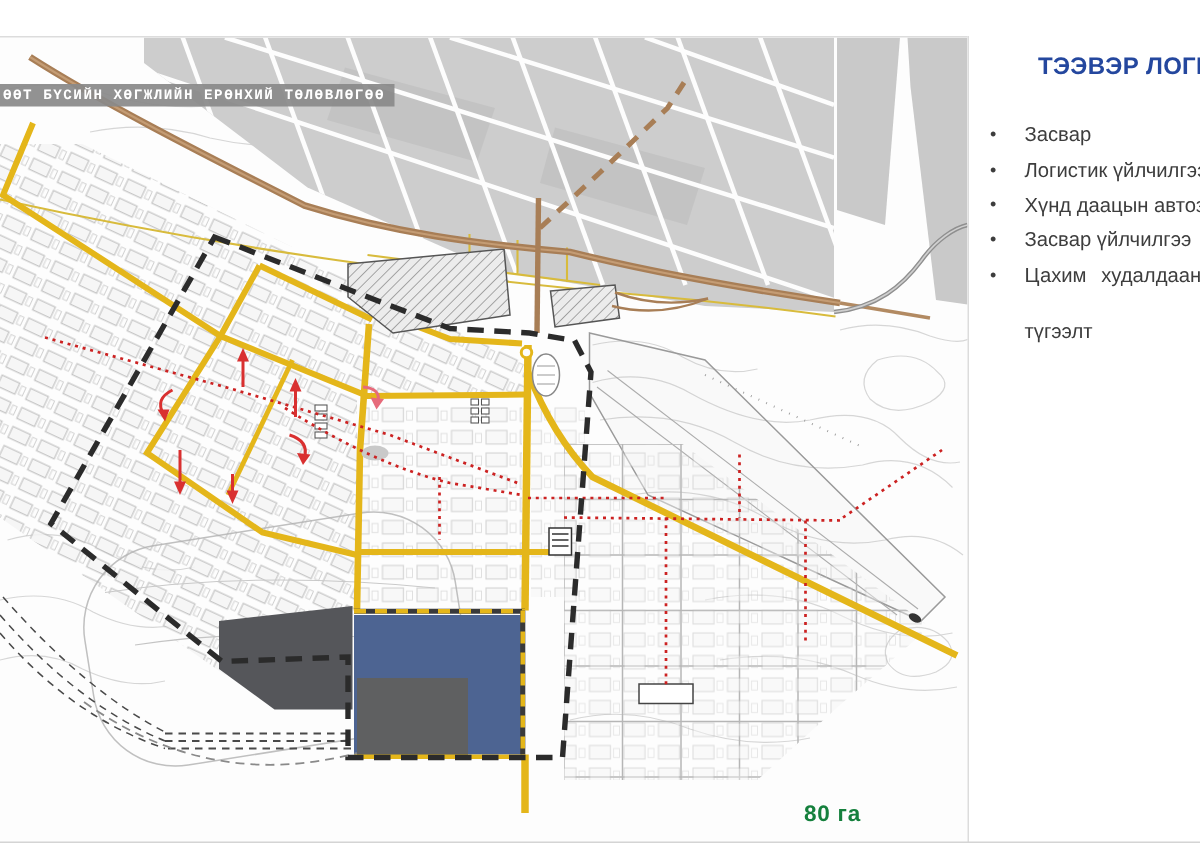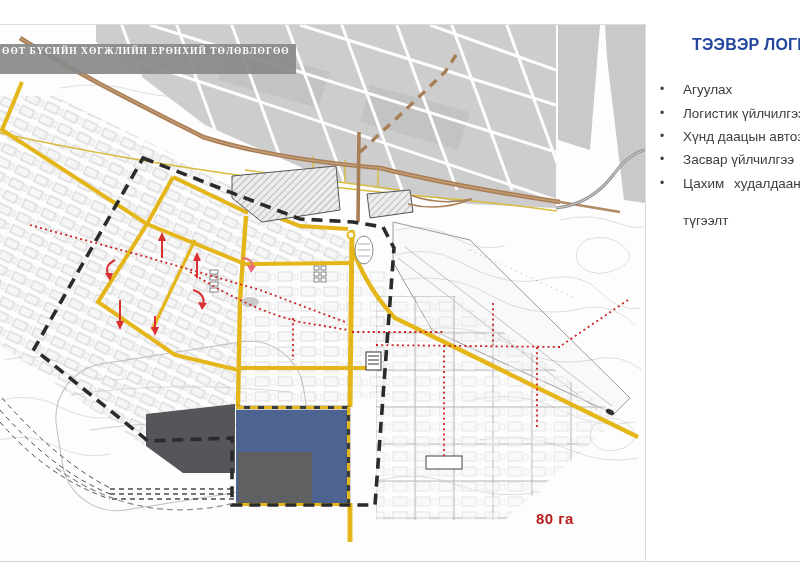--- a/index.html
+++ b/index.html
@@ -5,29 +5,29 @@
   html,body{margin:0;padding:0;}
   body{
     width:800px;height:570px;position:relative;overflow:hidden;
     background:#ffffff;font-family:"Liberation Sans",sans-serif;
   }
   .map-area{position:absolute;left:0;top:25px;width:645px;height:537px;}
   .map-border-top{position:absolute;left:0;top:24px;width:645px;height:1px;background:#dcdcdc;}
   .map-border-right{position:absolute;left:645px;top:24px;width:1px;height:538px;background:#dcdcdc;}
   .slide-border-bottom{position:absolute;left:0;top:561px;width:800px;height:1px;background:#d4d4d4;}
   .overlay-label{
-    position:absolute;left:0;top:44px;z-index:5;
+    position:absolute;left:0;top:56px;z-index:5;
     background:rgba(138,138,138,0.93);color:#ffffff;
-    font-family:Liberation Serif, serif;font-weight:bold;
-    font-size:9.5px;letter-spacing:1px;padding:2px 6px 18px 2px;
+    font-family:Liberation Mono, monospace;font-weight:bold;
+    font-size:9.5px;letter-spacing:1px;padding:2px 6px 2px 2px;
     white-space:nowrap;
   }
   .area-label{
-    position:absolute;left:536px;top:510px;z-index:5;
-    color:#b91c1c;font-weight:bold;font-size:15px;letter-spacing:.5px;
+    position:absolute;left:536px;top:534px;z-index:5;
+    color:#15803d;font-weight:bold;font-size:15px;letter-spacing:.5px;
     white-space:nowrap;
   }
   .panel-title{
     position:absolute;left:692px;top:36px;
     color:#24479e;font-weight:bold;font-size:16px;letter-spacing:.2px;
     white-space:nowrap;
   }
   .bullet-row{position:absolute;left:660px;white-space:nowrap;color:#3d3d3d;font-size:13.5px;}
   .bullet-dot{display:inline-block;width:23px;color:#3d3d3d;font-size:12px;vertical-align:top;}
   .bullet-text{display:inline-block;}
@@ -263,21 +263,21 @@
 <div class="map-border-right"></div>
 <div class="slide-border-bottom"></div>
 
 <div class="overlay-label">ӨӨТ БҮСИЙН ХӨГЖЛИЙН ЕРӨНХИЙ ТӨЛӨВЛӨГӨӨ</div>
 
 <div class="area-label">80 га</div>
 
 <div class="panel-title">ТЭЭВЭР ЛОГИСТИК</div>
 
 <div class="bullet-row" style="top:82px">
-  <span class="bullet-dot">•</span><span class="bullet-text">Агуулах</span>
+  <span class="bullet-dot">•</span><span class="bullet-text">Засвар</span>
 </div>
 <div class="bullet-row" style="top:106px">
   <span class="bullet-dot">•</span><span class="bullet-text">Логистик үйлчилгээ</span>
 </div>
 <div class="bullet-row" style="top:129px">
   <span class="bullet-dot">•</span><span class="bullet-text">Хүнд даацын автозам</span>
 </div>
 <div class="bullet-row" style="top:152px">
   <span class="bullet-dot">•</span><span class="bullet-text">Засвар үйлчилгээ</span>
 </div>

